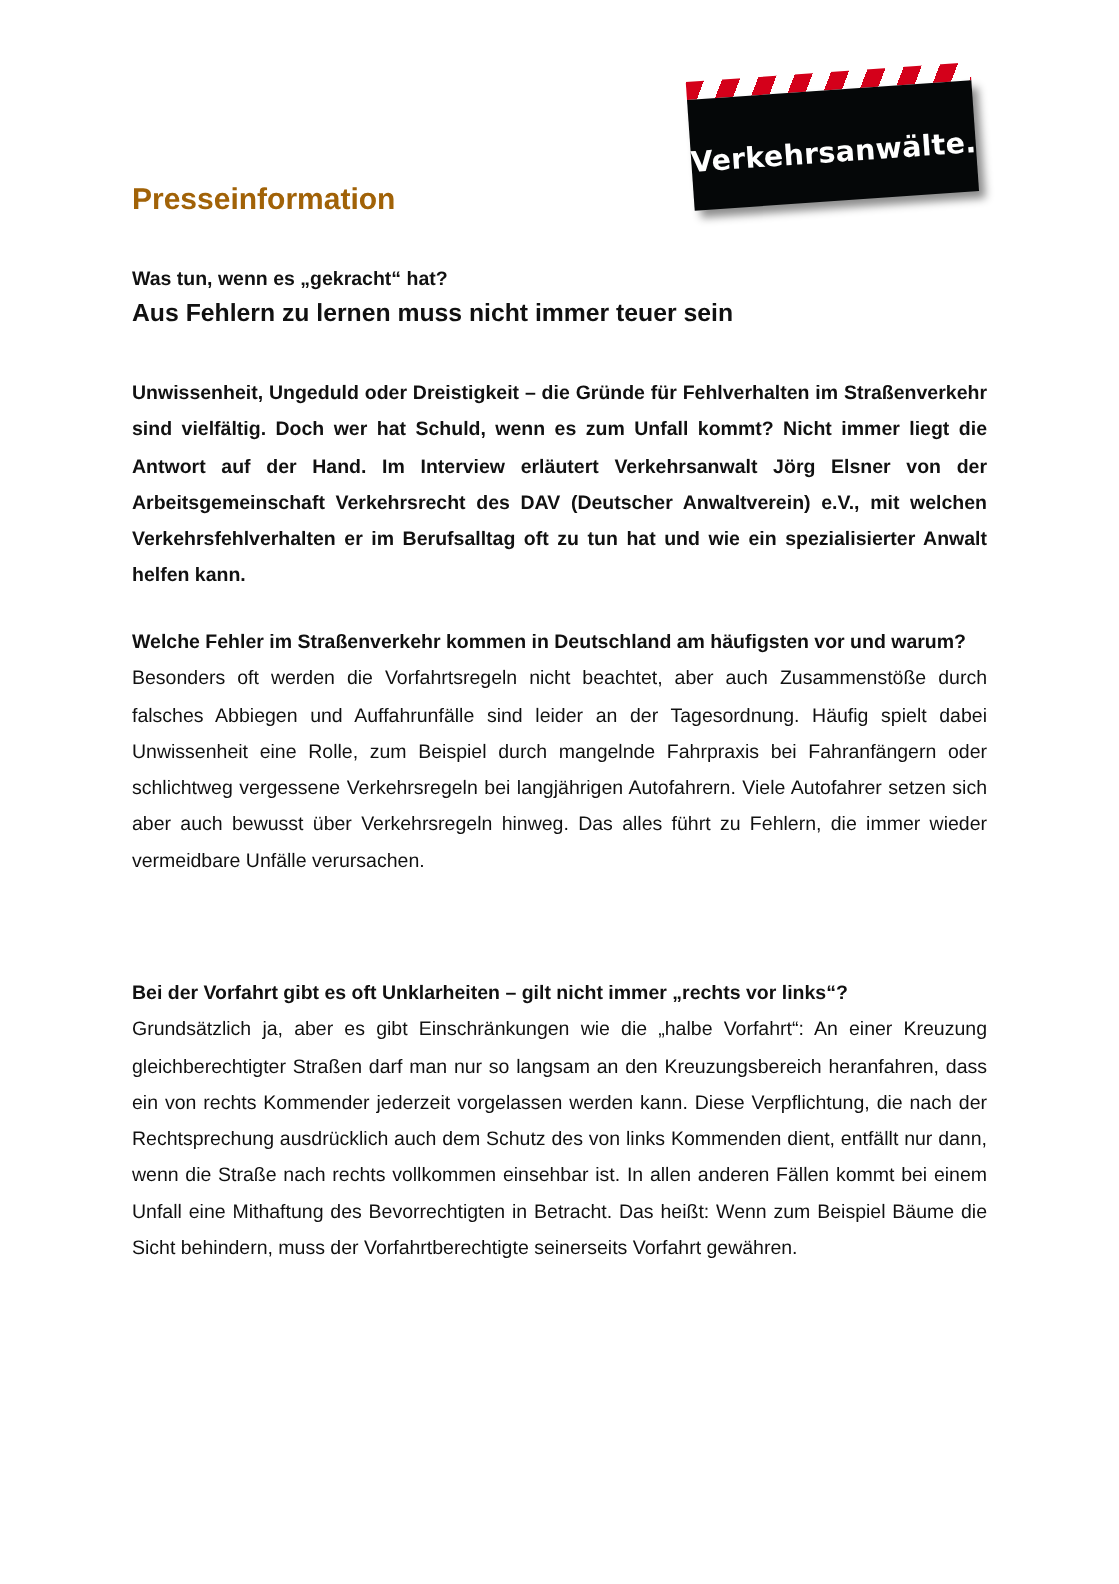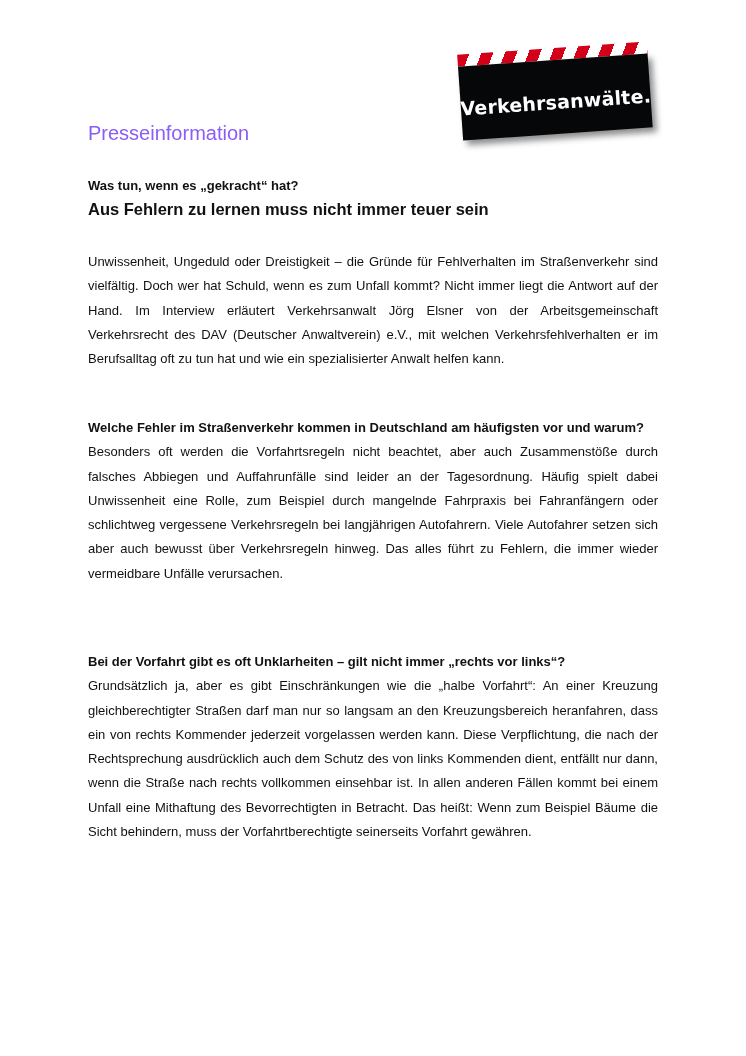--- a/index.html
+++ b/index.html
@@ -59,22 +59,22 @@
       letter-spacing: 0.2px;
       margin-top: 10px;
     }
     
     .title {
       position: absolute;
       left: 88px;
       top: 122px;
       margin: 0;
       font-size: 20px;
-      font-weight: normal;
-      color: #8b5cf6;
+      font-weight: bold;
+      color: #a16207;
     }
     .kicker {
       position: absolute;
       left: 88px;
       top: 178px;
       margin: 0;
       font-size: 13px;
       font-weight: bold;
     }
     .subtitle {
@@ -90,21 +90,21 @@
       position: absolute;
       left: 88px;
       width: 570px;
       margin: 0;
       font-size: 13px;
       line-height: 24.3px;
       text-align: justify;
     }
     .lead {
       top: 250px;
-      font-weight: normal;
+      font-weight: bold;
     }
     .q1 {
       top: 416px;
     }
     .q2 {
       top: 650px;
     }
     .question {
       font-weight: bold;
       display: block;

